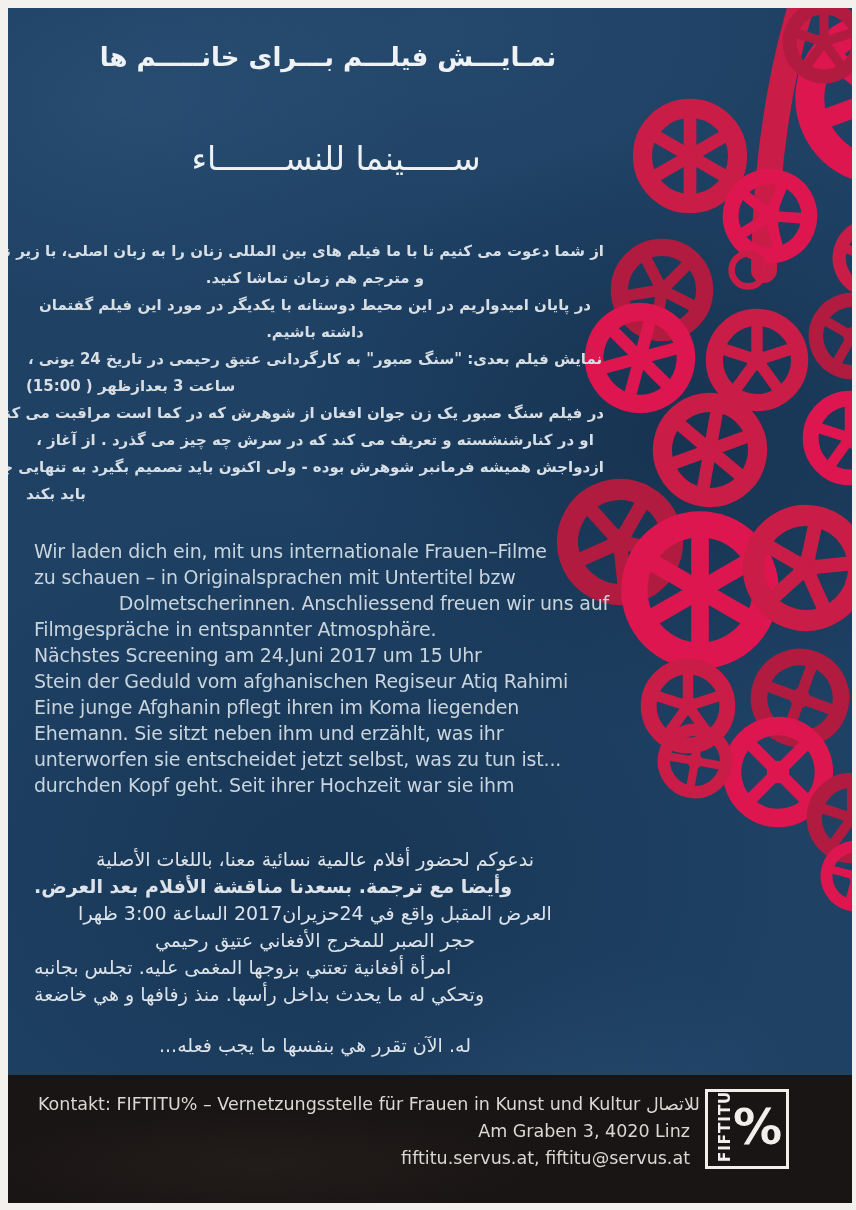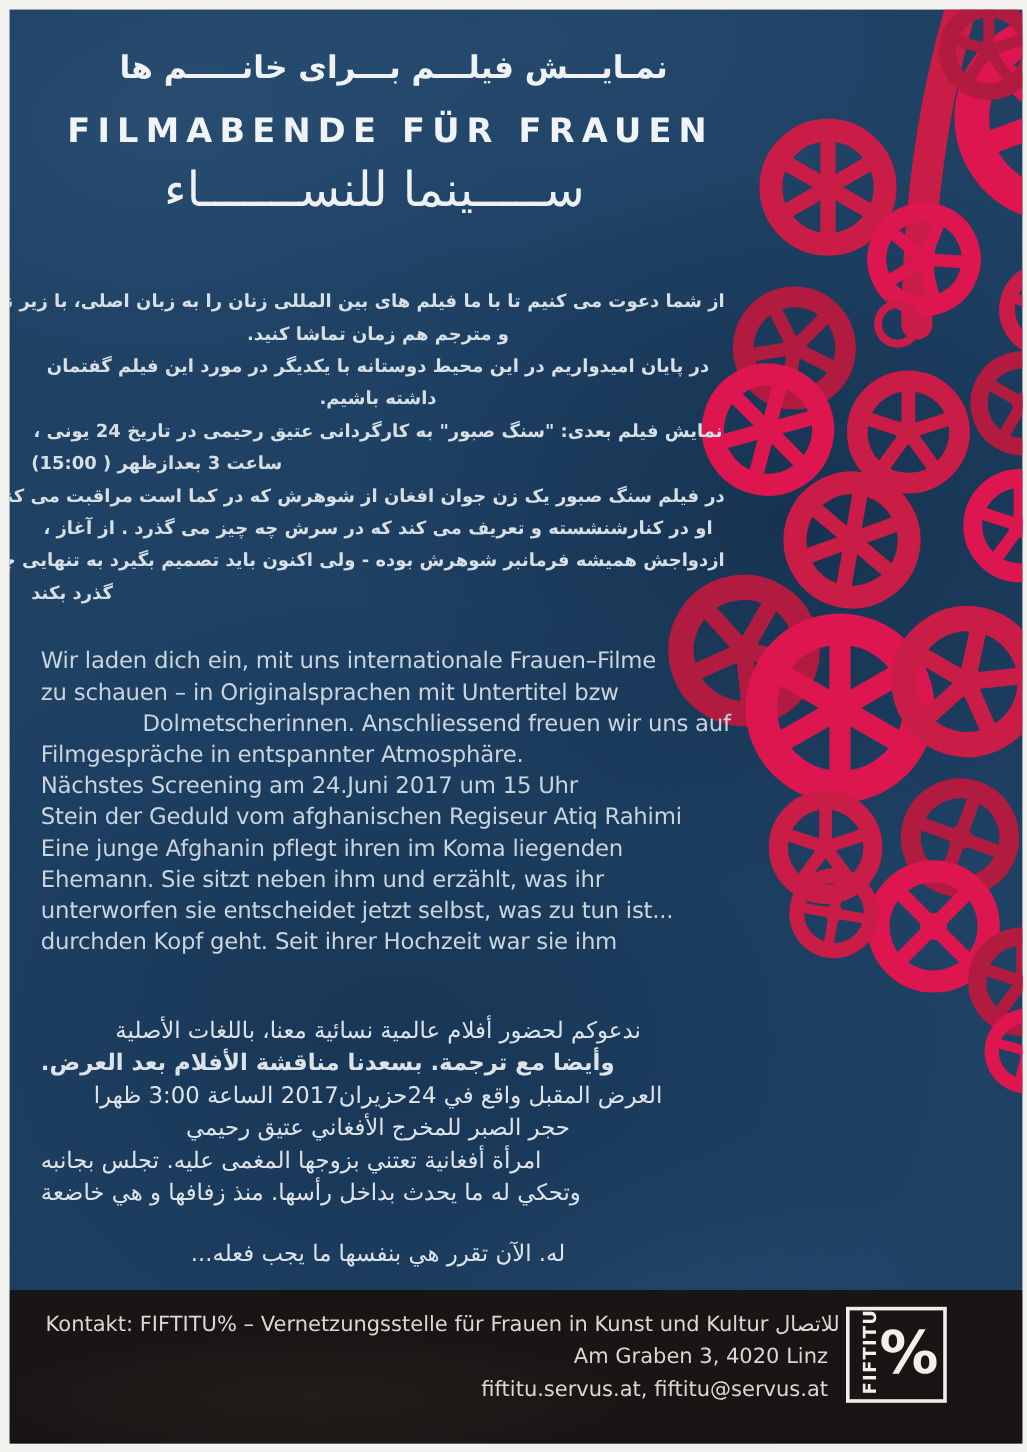--- a/index.html
+++ b/index.html
@@ -27,23 +27,23 @@
     direction:rtl; text-align:center;
     color:#eef2f5; font-size:26px; font-weight:bold; letter-spacing:1px;
     white-space:nowrap;
   }
   .title-de {
     position:absolute; left:30px; top:84px; width:575px;
     text-align:center; color:#f1f4f6;
     font-size:28px; font-weight:bold; letter-spacing:6px; white-space:nowrap;
   }
   .title-ar {
-    position:absolute; left:24px; top:118px; width:560px;
+    position:absolute; left:48px; top:118px; width:560px;
     direction:rtl; text-align:center; color:#edf1f4;
-    font-size:40px; font-weight:normal; white-space:nowrap; line-height:66px;
+    font-size:33px; font-weight:normal; white-space:nowrap; line-height:66px;
   }
 
   .para { position:absolute; }
   .para .line { white-space:nowrap; }
 
   .para-fa {
     left:18px; top:230px; width:578px;
     direction:rtl; color:#d7dee4; font-size:15px; font-weight:bold;
   }
   .para-fa .line { line-height:27px; }
@@ -274,35 +274,34 @@
           <circle r="7.2" fill="#dd164f"></circle>
           <line x1="0" y1="0" x2="0" y2="-28.080000000000002" stroke="#dd164f" stroke-width="7.92" transform="rotate(0)" stroke-linecap="round"></line>
           <line x1="0" y1="0" x2="0" y2="-28.080000000000002" stroke="#dd164f" stroke-width="7.92" transform="rotate(90)" stroke-linecap="round"></line>
           <line x1="0" y1="0" x2="0" y2="-28.080000000000002" stroke="#dd164f" stroke-width="7.92" transform="rotate(180)" stroke-linecap="round"></line>
           <line x1="0" y1="0" x2="0" y2="-28.080000000000002" stroke="#dd164f" stroke-width="7.92" transform="rotate(270)" stroke-linecap="round"></line>
         </g>
       </svg>
 
     <div class="title-fa">نمـايـــش فيلـــم بـــرای خانـــــم ها</div>
 
-    <div class="title-de">FILMABENDE FÜR FRAUEN</div>
 
     <div class="title-ar">ســـــينما للنســـــــاء</div>
 
     <div class="para para-fa" id="para-fa">
         <div class="line" style="text-align: right;">از شما دعوت می کنیم تا با ما فیلم های بین المللی زنان را به زبان اصلی، با زیر نویس</div>
         <div class="line" style="text-align: center;">و مترجم هم زمان تماشا کنید.</div>
         <div class="line" style="text-align: center;">در پایان امیدواریم در این محیط دوستانه با یکدیگر در مورد این فیلم گفتمان</div>
         <div class="line" style="text-align: center;">داشته باشیم.</div>
         <div class="line" style="text-align: center;">نمایش فیلم بعدی: "سنگ صبور" به کارگردانی عتیق رحیمی در تاریخ 24 یونی ،</div>
         <div class="line" style="text-align: left;">ساعت 3 بعدازظهر ( 15:00)</div>
         <div class="line" style="text-align: right;">در فیلم سنگ صبور یک زن جوان افغان از شوهرش که در کما است مراقبت می کند .</div>
         <div class="line" style="text-align: center;">او در کنارشنشسته و تعریف می کند که در سرش چه چیز می گذرد . از آغاز ،</div>
         <div class="line" style="text-align: center;">ازدواجش همیشه فرمانبر شوهرش بوده - ولی اکنون باید تصمیم بگیرد به تنهایی چکار</div>
-        <div class="line" style="text-align: left;">گذرد بکند</div>
+        <div class="line" style="text-align: left;">باید بکند</div>
       </div>
 
     <div class="para para-de" id="para-de">
         <div class="line" style="text-align: left;">Wir laden dich ein, mit uns internationale Frauen–Filme</div>
         <div class="line" style="text-align: left;">zu schauen – in Originalsprachen mit Untertitel bzw</div>
         <div class="line" style="text-align: right;">Dolmetscherinnen. Anschliessend freuen wir uns auf</div>
         <div class="line" style="text-align: left;">Filmgespräche in entspannter Atmosphäre.</div>
         <div class="line" style="text-align: left;">Nächstes Screening am 24.Juni 2017 um 15 Uhr</div>
         <div class="line" style="text-align: left;">Stein der Geduld vom afghanischen Regiseur Atiq Rahimi</div>
         <div class="line" style="text-align: left;">Eine junge Afghanin pflegt ihren im Koma liegenden</div>

